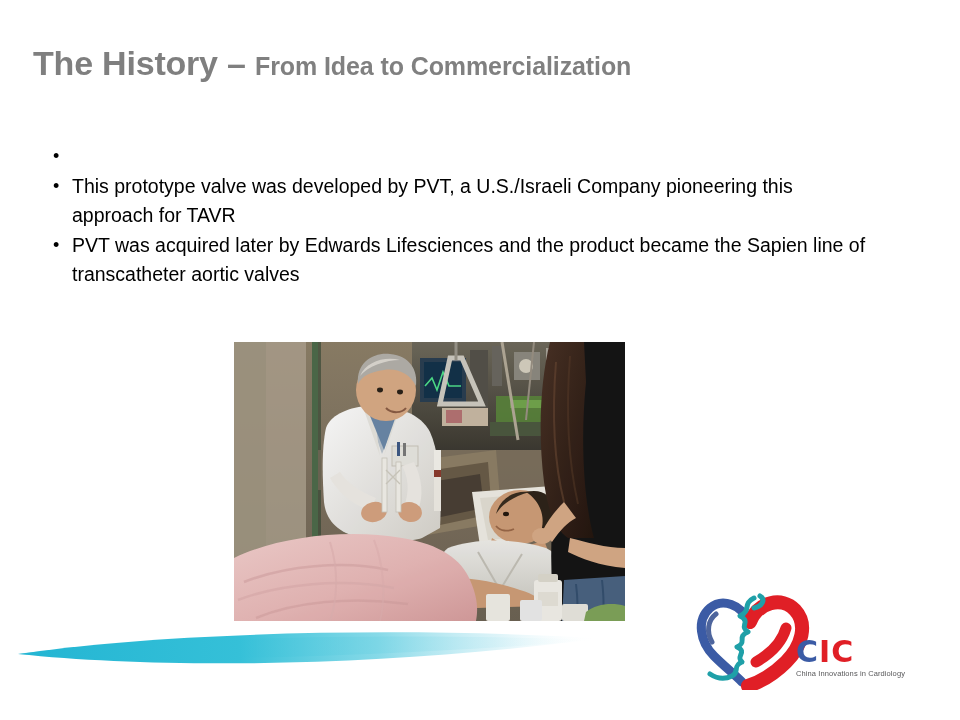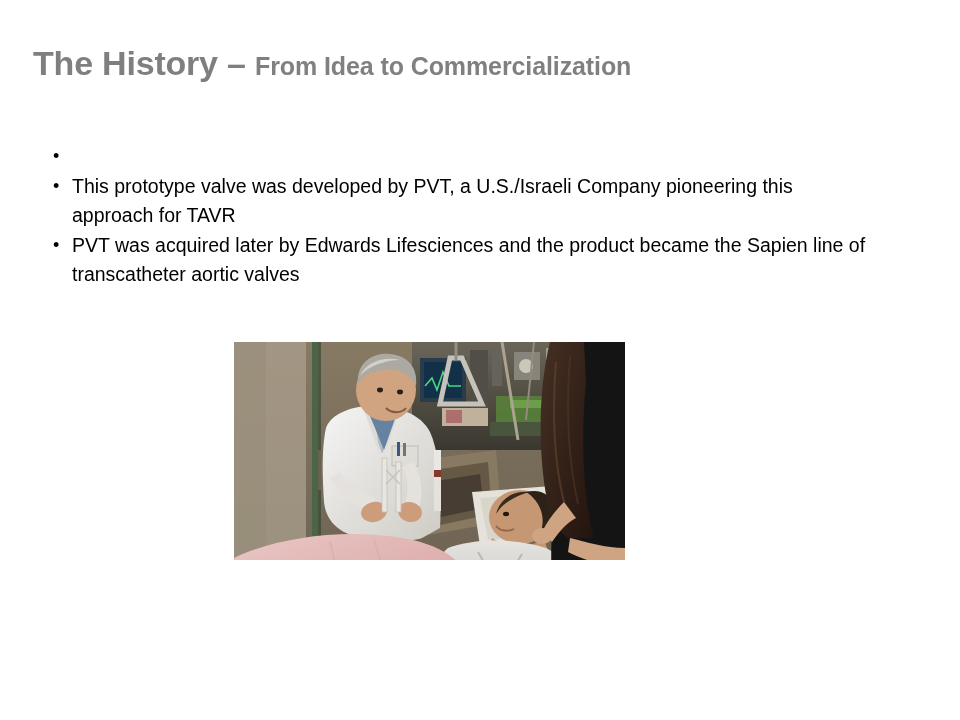--- a/index.html
+++ b/index.html
@@ -3,21 +3,21 @@
 <meta charset="utf-8">
 <style>
   html, body {
     margin: 0;
     padding: 0;
     background: #ffffff;
   }
   #slide {
     position: relative;
     width: 960px;
-    height: 560px;
+    height: 720px;
     background: #ffffff;
     overflow: hidden;
     font-family: "Liberation Sans", sans-serif;
   }
 
   
   #title-block {
     position: absolute;
     left: 33px;
     top: 44px;
@@ -329,14 +329,48 @@
           <stop offset="62%" stop-color="#72d3e4" stop-opacity="0.85"></stop>
           <stop offset="82%" stop-color="#b9e8f2" stop-opacity="0.5"></stop>
           <stop offset="100%" stop-color="#ffffff" stop-opacity="0"></stop>
         </linearGradient>
       </defs>
       <path d="M18 42 C150 22 380 14 600 26 C400 54 170 58 18 42 Z" fill="url(#swooshG)"></path>
       <path d="M18 42 C150 26 380 20 600 28 C400 44 170 52 18 42 Z" fill="url(#swooshG)" opacity="0.55"></path>
     </svg>
   </div>
 
+  <div id="logo-block">
+
+    <div id="logo-heart">
+      <svg width="120" height="98" viewBox="0 0 120 98" xmlns="http://www.w3.org/2000/svg">
+
+        <path d="M58 30
+                 C52 12 32 6 20 16
+                 C6 28 10 50 24 64
+                 C34 74 44 82 52 90" fill="none" stroke="#3b5ba5" stroke-width="9" stroke-linecap="round"></path>
+        <path d="M26 22 C18 28 16 40 22 50" fill="none" stroke="#2f4a8c" stroke-width="5" stroke-linecap="round" opacity="0.85"></path>
+
+        <path d="M60 30
+                 C68 10 92 4 105 18
+                 C118 32 112 54 96 70
+                 C84 82 70 90 58 94" fill="none" stroke="#e01f26" stroke-width="14" stroke-linecap="round"></path>
+        <path d="M96 36 C92 50 80 62 66 70" fill="none" stroke="#e01f26" stroke-width="11" stroke-linecap="round"></path>
+
+        <path d="M64 6
+                 C52 12 62 18 50 24
+                 C62 30 48 34 58 40
+                 C46 45 58 50 47 55
+                 C58 60 45 64 52 70
+                 C42 74 50 80 42 84
+                 C34 88 26 86 20 82" fill="none" stroke="#1fa0a8" stroke-width="5" stroke-linecap="round" stroke-linejoin="round"></path>
+        <path d="M70 4 C76 8 72 14 64 16" fill="none" stroke="#1fa0a8" stroke-width="5" stroke-linecap="round"></path>
+      </svg>
+    </div>
+
+    <div id="logo-wordmark">
+      <div id="logo-cic"><span class="cic-blue">C</span><span class="cic-red">I</span><span class="cic-red">C</span></div>
+      <div id="logo-tagline">China Innovations in Cardiology</div>
+    </div>
+
+  </div>
 
 </div>
 
 </body></html>

